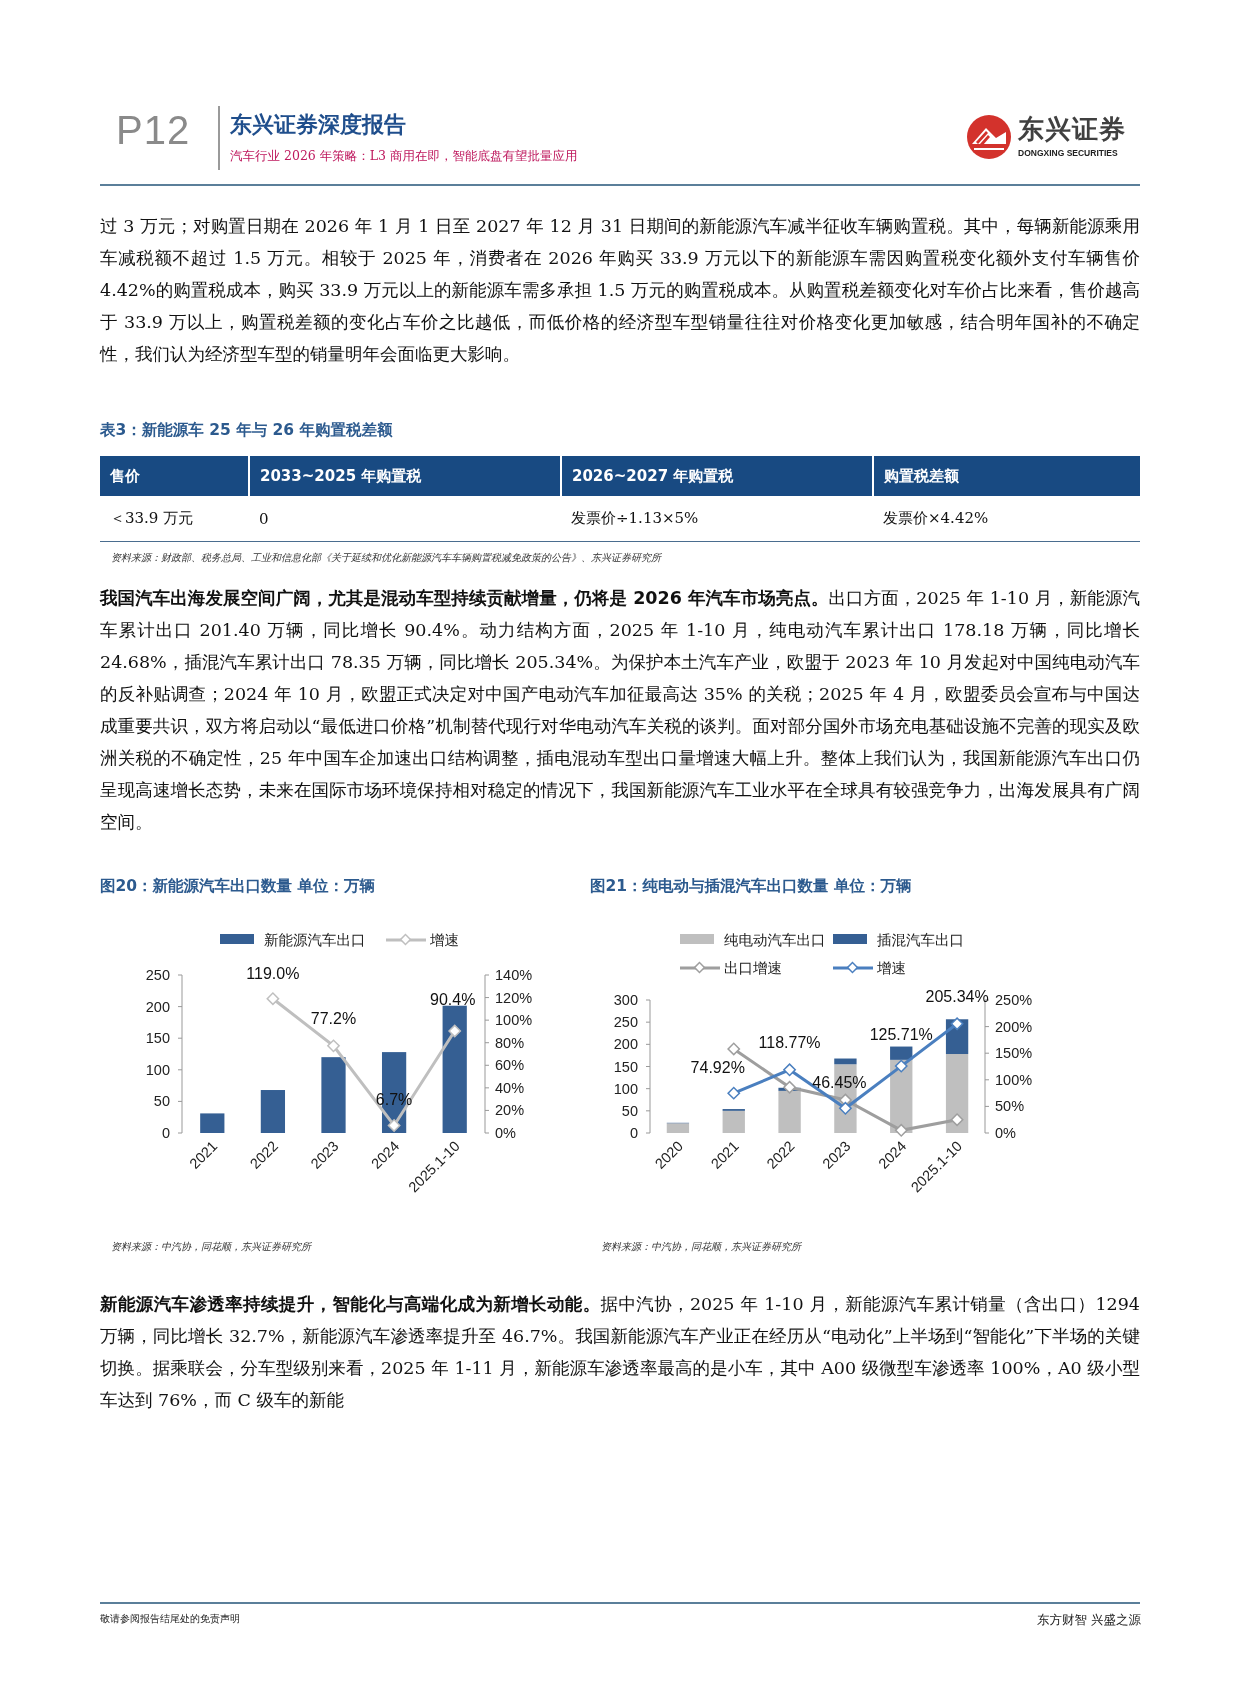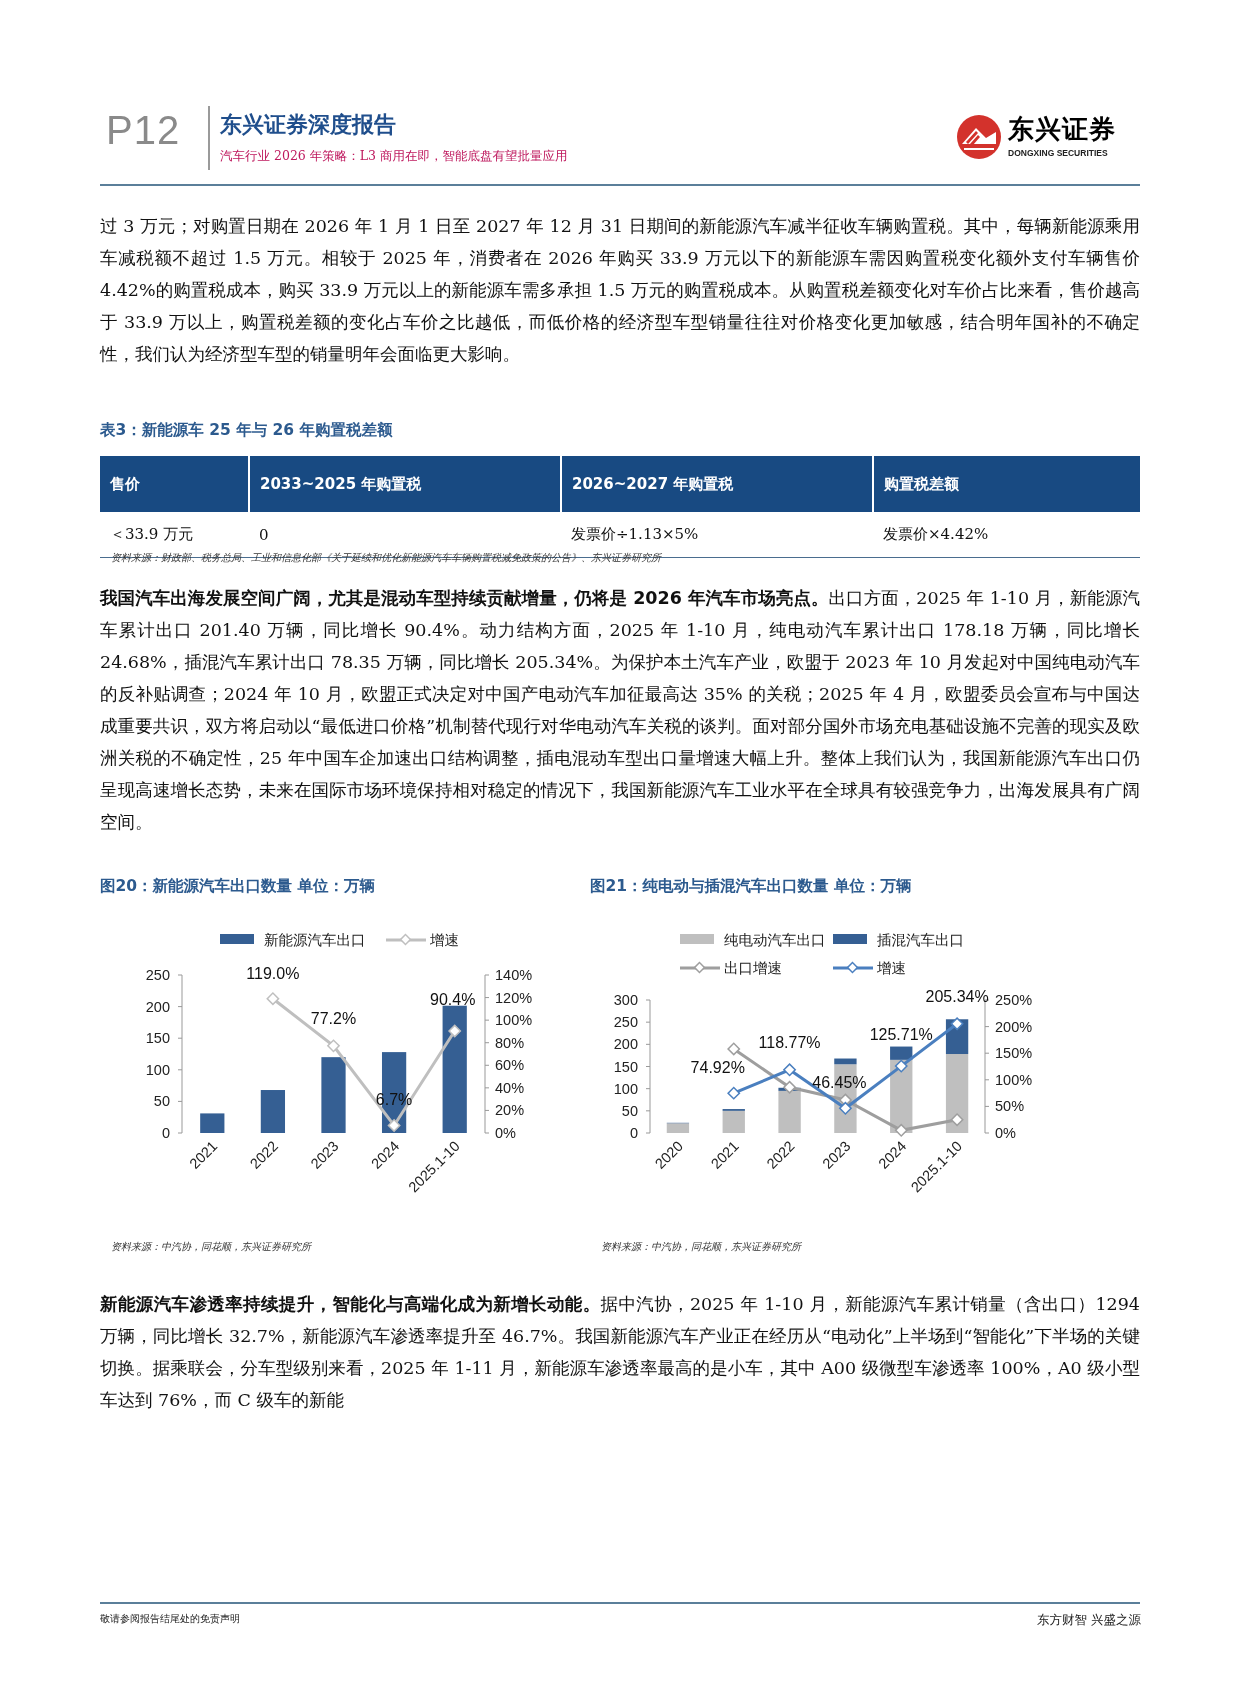--- a/index.html
+++ b/index.html
@@ -1,33 +1,33 @@
 <!DOCTYPE html>
 <html><head>
 <meta charset="utf-8">
 <style>
   html, body { margin: 0; padding: 0; background: #ffffff; }
   body { width: 1241px; height: 1684px; position: relative; font-family: "DejaVu Sans", "Liberation Sans", sans-serif; color: #111; overflow: hidden; }
-  .header { position: absolute; left: 106px; top: 100px; width: 1040px; height: 80px; }
+  .header { position: absolute; left: 116px; top: 100px; width: 1040px; height: 80px; }
   .page-no { position: absolute; left: 0; top: 8px; font-family: "Liberation Sans", sans-serif; font-size: 40px; color: #8a8a8a; letter-spacing: 1px; }
   .hdr-sep { position: absolute; left: 102px; top: 6px; width: 2px; height: 64px; background: #9a9a9a; }
   .hdr-title { position: absolute; left: 114px; top: 10px; font-size: 22px; font-weight: bold; color: #1f4e8c; }
   .hdr-sub { position: absolute; left: 114px; top: 48px; font-size: 12.5px; color: #be185d; font-family: "DejaVu Serif", serif; }
   .logo { position: absolute; right: 0; top: 12px; width: 190px; height: 52px; }
-  .logo-text { position: absolute; left: 52px; top: 0; font-size: 26px; font-weight: bold; color: #000000; letter-spacing: 1px; }
+  .logo-text { position: absolute; left: 52px; top: 0; font-size: 26px; font-weight: bold; color: #404040; letter-spacing: 1px; }
   .logo-en { position: absolute; left: 52px; top: 36px; font-size: 8.5px; font-weight: bold; color: #222; font-family: "Liberation Sans", sans-serif; }
   .header-rule { position: absolute; left: 100px; top: 184px; width: 1040px; height: 2px; background: #5b7f9a; }
 
   .para { position: absolute; left: 100px; width: 1040px; font-size: 17.5px; line-height: 32px; text-align: justify; font-family: "DejaVu Serif", serif; color: #111; }
   .para b { font-family: "DejaVu Sans", sans-serif; font-weight: bold; }
 
   .cap { position: absolute; font-size: 15.5px; font-weight: bold; color: #2c5a8e; }
 
   table.t3 { position: absolute; left: 100px; top: 456px; width: 1040px; border-collapse: collapse; font-size: 15px; }
-  table.t3 th { background: #184a82; color: #fff; text-align: left; font-weight: bold; height: 40px; padding: 8px 10px; border-left: 2px solid #fff; }
+  table.t3 th { background: #184a82; color: #fff; text-align: left; font-weight: bold; height: 40px; padding: 0 10px; border-left: 2px solid #fff; }
   table.t3 th:first-child { border-left: none; }
   table.t3 td { height: 33px; padding: 6px 10px; border-bottom: 2px solid #1f4e8c; font-family: "DejaVu Serif", serif; }
   table.t3 tr:last-child td { border-bottom: 1px solid #4a6d8f; }
   .src { position: absolute; font-size: 10px; font-style: italic; color: #333; font-family: "DejaVu Serif", serif; margin-left: 11px; }
 
   .chart { position: absolute; }
   .chart svg text { font-family: "Liberation Sans", sans-serif; }
 
   .footer-rule { position: absolute; left: 100px; top: 1602px; width: 1040px; height: 2px; background: #5b7f9a; }
   .footer-left { position: absolute; left: 100px; top: 1612px; font-size: 10px; color: #222; font-family: "DejaVu Serif", serif; }

